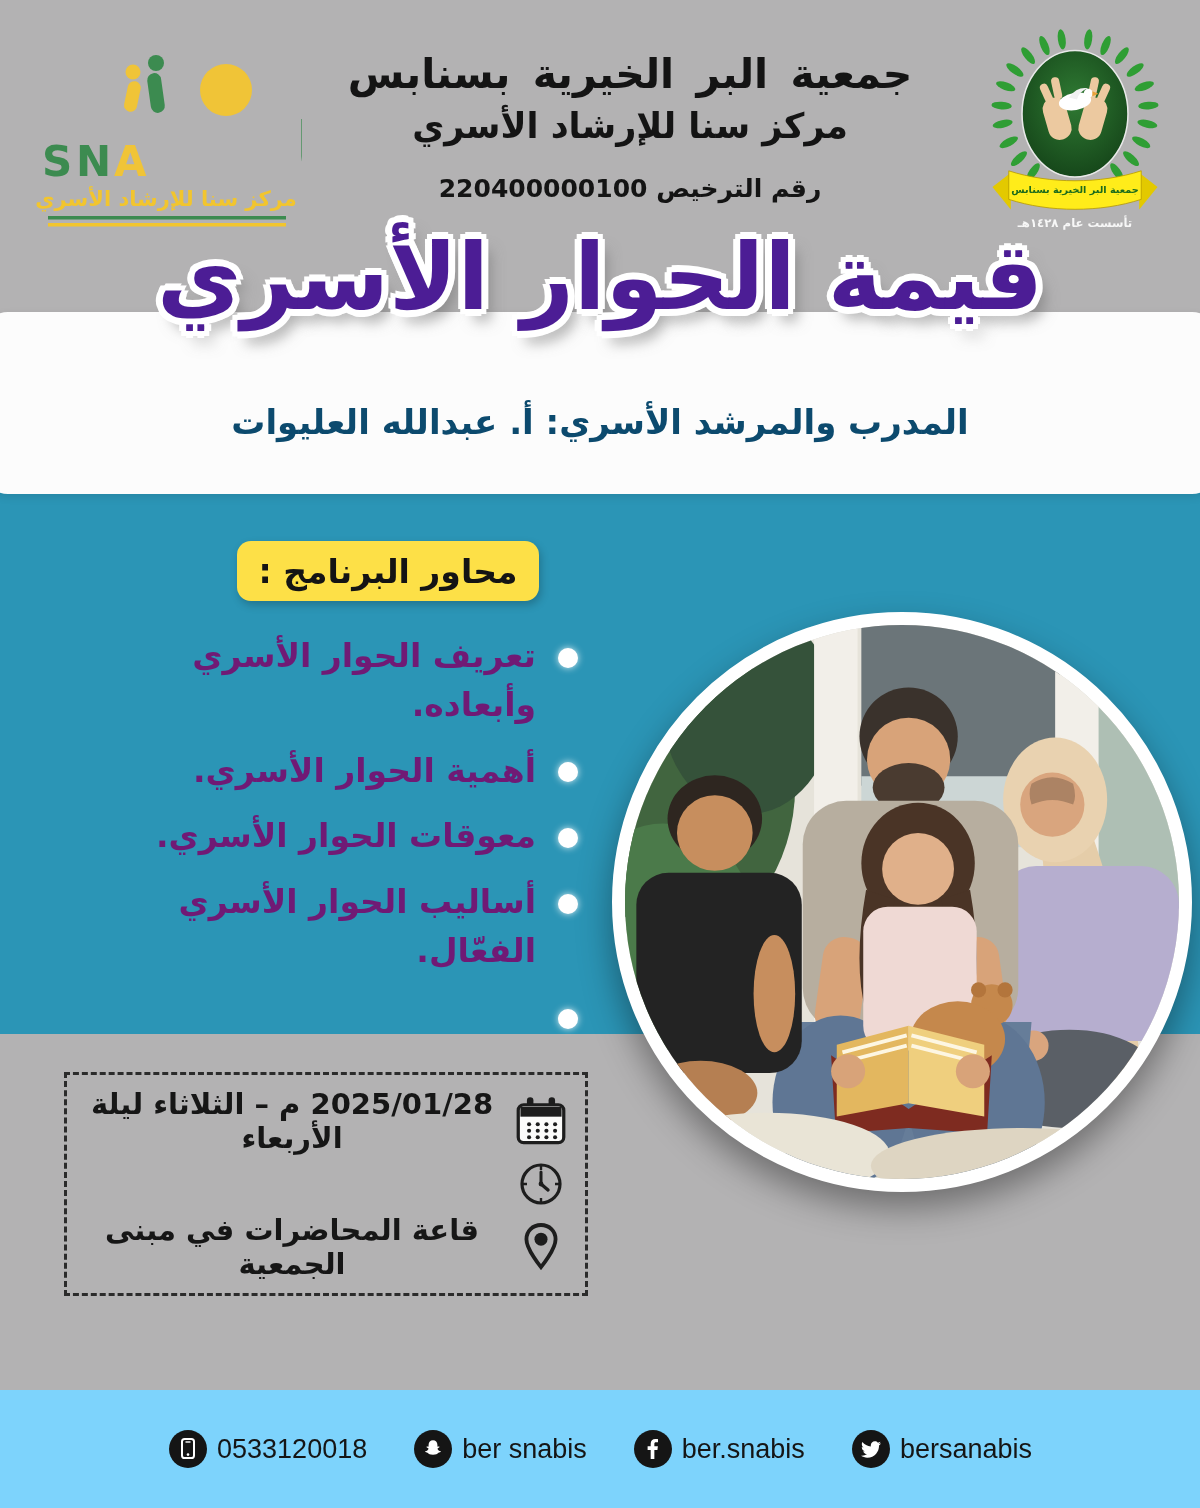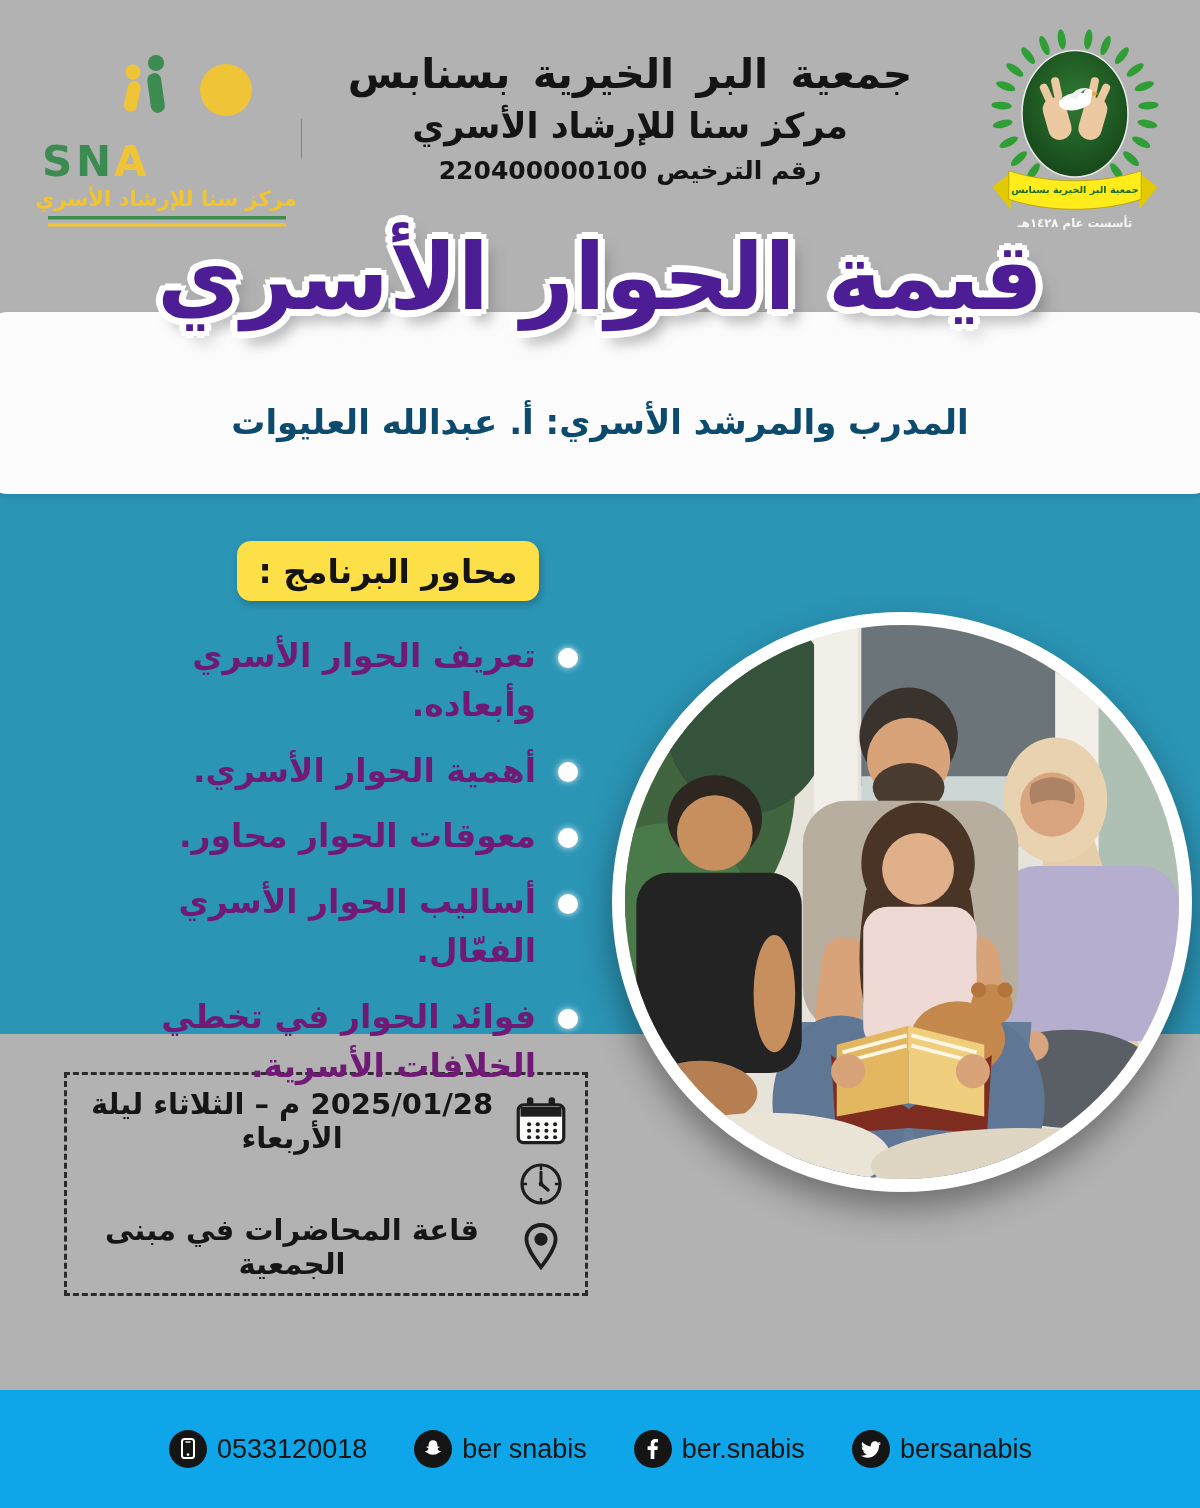--- a/index.html
+++ b/index.html
@@ -2,21 +2,21 @@
 <html lang="ar"><head>
 <meta charset="utf-8">
 <style>
   html,body{margin:0;padding:0;background:#e3e3e3;font-family:"DejaVu Sans","Liberation Sans",sans-serif;}
   .poster{position:relative;width:1200px;height:1508px;margin:0 auto;background:#b3b2b3;overflow:hidden;}
 
   
   .header-text{position:absolute;left:290px;top:50px;width:680px;text-align:center;color:#141414;direction:rtl;z-index:3;}
   .header-line1{font-size:41px;font-weight:700;word-spacing:8px;}
   .header-line2{font-size:35px;font-weight:700;margin-top:8px;}
-  .header-license{font-size:25px;font-weight:600;margin-top:10px;}
+  .header-license{font-size:25px;font-weight:600;margin-top:28px;}
 
   .sna-logo{position:absolute;left:30px;top:46px;z-index:3;}
   .charity-logo{position:absolute;left:986px;top:20px;z-index:3;}
 
   
   .white-band{position:absolute;left:-18px;top:312px;width:1236px;height:182px;background:#fcfcfc;border-radius:26px;z-index:2;box-shadow:0 3px 8px rgba(0,0,0,.10);}
   .main-title{position:absolute;left:0;right:0;top:224px;z-index:5;text-align:center;direction:rtl;
     font-size:92px;font-weight:800;color:#4c1d95;letter-spacing:0;
     text-shadow:-5px -5px 0 #fff,5px -5px 0 #fff,-5px 5px 0 #fff,5px 5px 0 #fff,-7px 0 0 #fff,7px 0 0 #fff,0 -7px 0 #fff,0 7px 0 #fff,9px 12px 14px rgba(110,110,110,.55);}
   .presenter{position:absolute;left:0;right:0;top:402px;z-index:5;text-align:center;direction:rtl;font-size:34px;font-weight:800;color:#0c4a6e;}
@@ -35,21 +35,21 @@
   .photo-circle svg{display:block;}
 
   
   .details-box{position:absolute;left:64px;top:1072px;width:524px;height:224px;border:3px dashed #2b2b2b;z-index:2;
     display:flex;flex-direction:column;justify-content:space-around;direction:rtl;padding:10px 18px;box-sizing:border-box;}
   .detail-row{display:flex;align-items:center;gap:16px;}
   .detail-icon{flex:0 0 52px;display:flex;justify-content:center;}
   .detail-text{flex:1;text-align:center;font-size:29px;font-weight:800;color:#161616;direction:rtl;}
 
   
-  .footer{position:absolute;left:0;top:1390px;width:1200px;height:118px;background:#0ea5e9;z-index:2;
+  .footer{position:absolute;left:0;top:1390px;width:1200px;height:118px;background:#7dd3fc;z-index:2;
     display:flex;align-items:center;justify-content:center;gap:46px;direction:ltr;}
   .social-item{display:flex;align-items:center;gap:9px;}
   .social-label{font-size:27px;color:#151515;font-family:"Liberation Sans","DejaVu Sans",sans-serif;}
 </style>
 </head>
 <body>
 
 <div class="poster">
 
   <div class="sna-logo">
@@ -133,23 +133,23 @@
   <div class="white-band"></div>
   <div class="main-title">قيمة الحوار الأسري</div>
   <div class="presenter">المدرب والمرشد الأسري: أ. عبدالله العليوات</div>
 
   <div class="blue-section"></div>
   <div class="program-label">محاور البرنامج :</div>
 
   <ul class="program-list">
     <li><span class="bullet-dot"></span><span>تعريف الحوار الأسري وأبعاده.</span></li>
     <li><span class="bullet-dot"></span><span>أهمية الحوار الأسري.</span></li>
-    <li><span class="bullet-dot"></span><span>معوقات الحوار محاور.</span></li>
+    <li><span class="bullet-dot"></span><span>معوقات الحوار الأسري.</span></li>
     <li><span class="bullet-dot"></span><span>أساليب الحوار الأسري الفعّال.</span></li>
-    <li><span class="bullet-dot"></span><span>فوائد الحوار في تخطي الخلافات الأسرية.</span></li>
+    <li><span class="bullet-dot"></span></li>
   </ul>
 
   <div class="photo-circle">
     <svg width="554" height="554" viewBox="0 0 586 586">
       <rect x="0" y="0" width="586" height="586" fill="#e6e3da"></rect>
       <rect x="250" y="0" width="210" height="170" fill="#6b7579"></rect>
       <rect x="250" y="160" width="210" height="75" fill="#ccd6d5"></rect>
       <ellipse cx="60" cy="170" rx="120" ry="160" fill="#41653f"></ellipse>
       <ellipse cx="130" cy="90" rx="90" ry="110" fill="#35523a"></ellipse>
       <ellipse cx="40" cy="330" rx="100" ry="120" fill="#4b7a4a"></ellipse>

